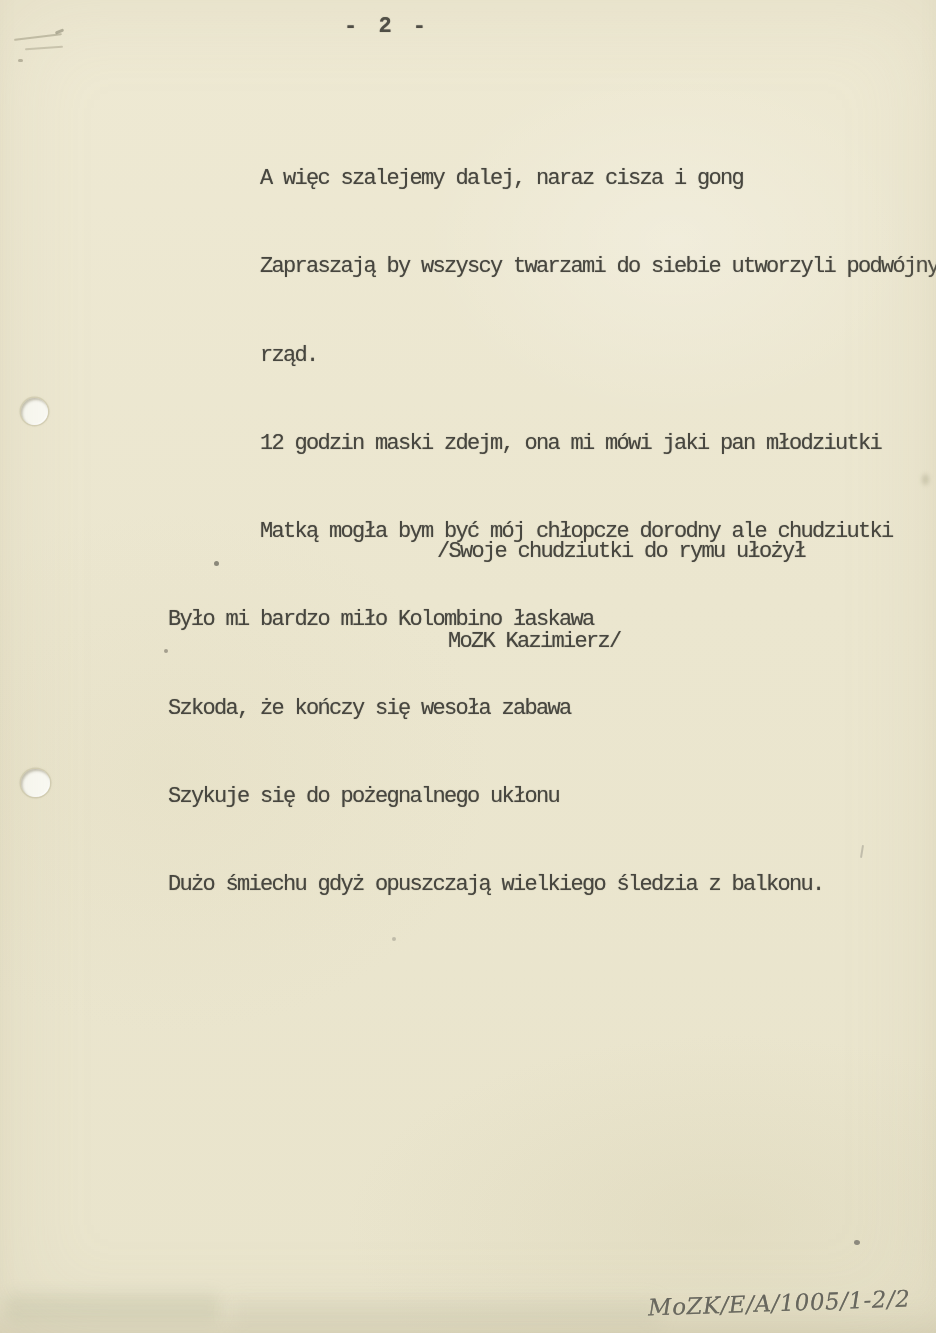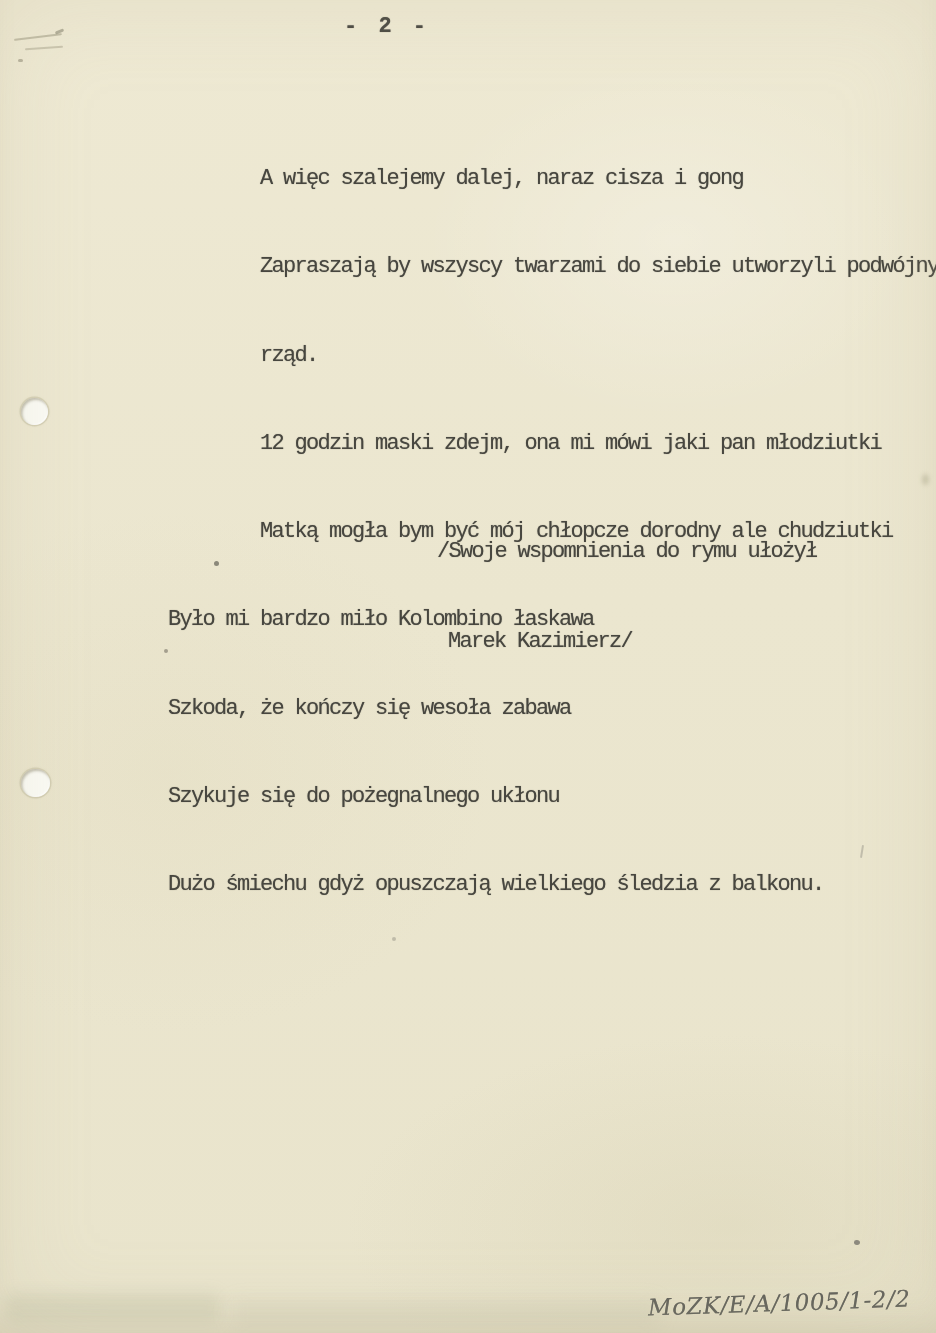--- a/index.html
+++ b/index.html
@@ -139,22 +139,22 @@
     <div class="line indent">rząd.</div>
     <div class="line indent">12 godzin maski zdejm, ona mi mówi jaki pan młodziutki</div>
     <div class="line indent">Matką mogła bym być mój chłopcze dorodny ale chudziutki</div>
     <div class="line">Było mi bardzo miło Kolombino łaskawa</div>
     <div class="line">Szkoda, że kończy się wesoła zabawa</div>
     <div class="line">Szykuje się do pożegnalnego ukłonu</div>
     <div class="line">Dużo śmiechu gdyż opuszczają wielkiego śledzia z balkonu.</div>
   </div>
 
   <div class="attribution typewriter">
-    <div class="attr-line">/Swoje wspomnienia do rymu ułożył</div>
-    <div class="attr-line attr-line-2">Marek Kazimierz/</div>
+    <div class="attr-line">/Swoje chudziutki do rymu ułożył</div>
+    <div class="attr-line attr-line-2">MoZK Kazimierz/</div>
   </div>
 
   <div class="hole hole-1"></div>
   <div class="hole hole-2"></div>
 
   <div class="catalog">MoZK/E/A/1005/1-2/2</div>
 
   <div class="scribble scribble-1"></div>
   <div class="scribble scribble-2"></div>
   <div class="scribble scribble-3"></div>

